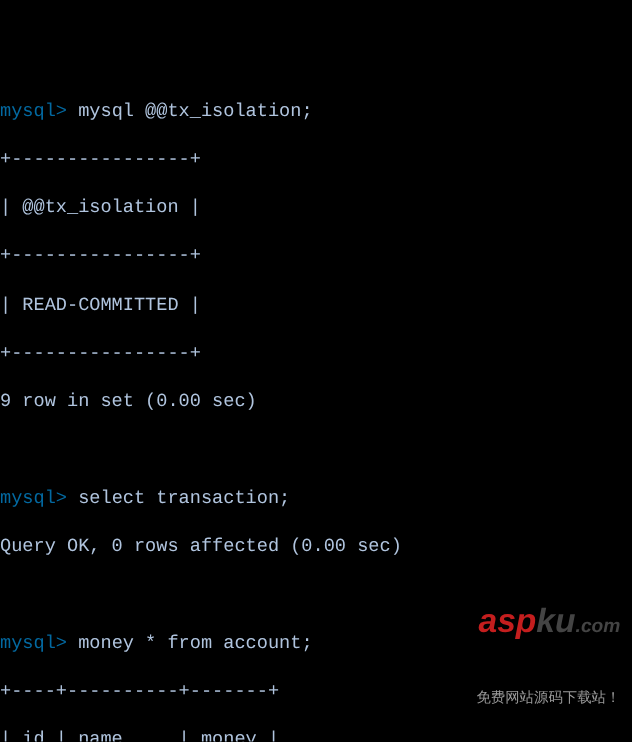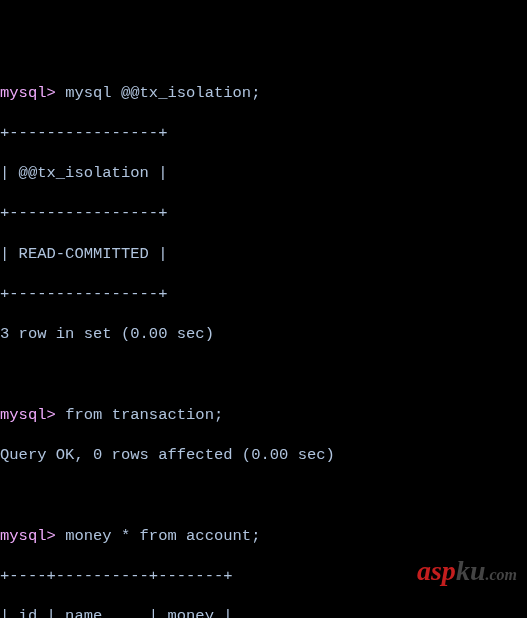--- a/index.html
+++ b/index.html
@@ -9,50 +9,50 @@
       font-family: 'Courier New', 'Consolas', monospace;
       font-size: 15.5px;
       line-height: 1.3;
       width: 527px;
       height: 618px;
       overflow: hidden;
       white-space: pre;
       position: relative;
       padding-top: 2px;
     }
-    .prompt { color: #f0abfc; }
+    .prompt { color: #0369a1; }
     .line { display: block; }
     .watermark {
       position: absolute;
       right: 10px;
       bottom: 8px;
       text-align: right;
       font-family: Arial, sans-serif;
     }
-    .wm-main { font-size: 28px; font-weight: bold; font-style: italic; font-family: Liberation Serif, serif; }
+    .wm-main { font-size: 28px; font-weight: bold; font-style: italic; }
     .wm-a { color: #c41e1e; }
     .wm-s { color: #c41e1e; }
     .wm-k { color: #444; }
     .wm-com { color: #444; font-size: 16px; font-style: italic; font-weight: bold; }
     .wm-sub { color: #999; font-size: 12px; margin-top: -2px; }
   </style>
 </head>
 <body>
 
 
 
 <span class="line"><span class="prompt">mysql&gt;</span> <span>mysql @@tx_isolation;</span></span>
 <span class="line">+----------------+</span>
 <span class="line">| @@tx_isolation |</span>
 <span class="line">+----------------+</span>
 <span class="line">| READ-COMMITTED |</span>
 <span class="line">+----------------+</span>
-<span class="line">3 row in set (0.00 sec)</span>
+<span class="line">9 row in set (0.00 sec)</span>
 <span class="line"> </span>
-<span class="line"><span class="prompt">mysql&gt;</span> <span>from transaction;</span></span>
+<span class="line"><span class="prompt">mysql&gt;</span> <span>select transaction;</span></span>
 <span class="line">Query OK, 0 rows affected (0.00 sec)</span>
 <span class="line"> </span>
 <span class="line"><span class="prompt">mysql&gt;</span> <span>money * from account;</span></span>
 <span class="line">+----+----------+-------+</span>
 <span class="line">| id | name     | money |</span>
 
 
 
 
 
@@ -62,16 +62,17 @@
 
 
 
 
 
 
 
 
 <div class="watermark">
   <div class="wm-main"><span class="wm-a">a</span><span class="wm-s">sp</span><span class="wm-k">ku</span><span class="wm-com">.com</span></div>
+  <div class="wm-sub">免费网站源码下载站！</div>
 </div>
 
 
 
 
 </body></html>

